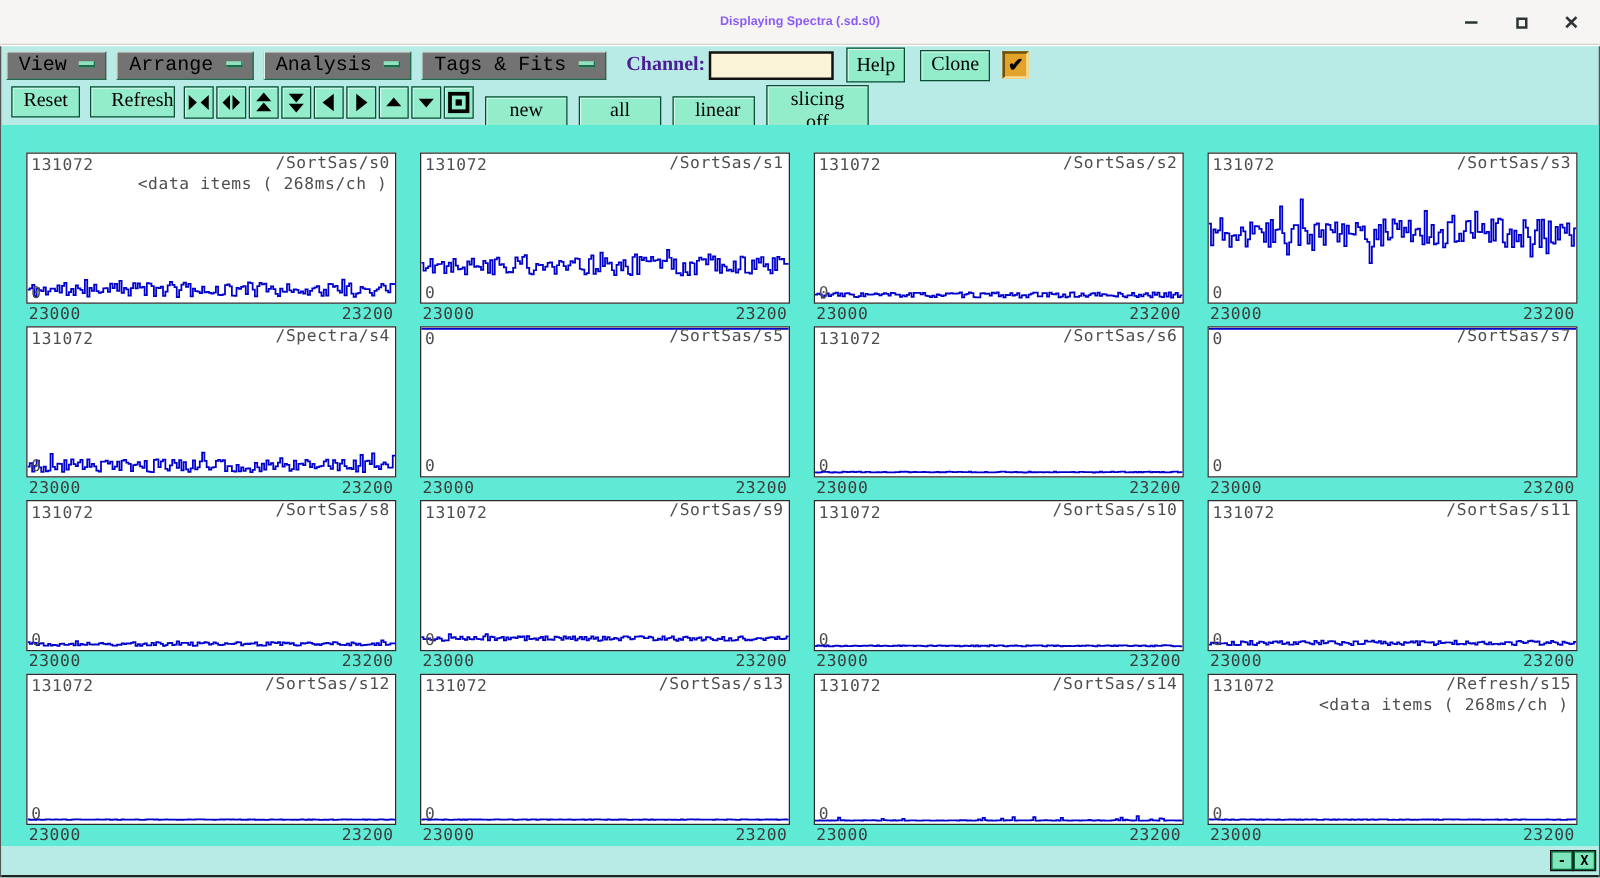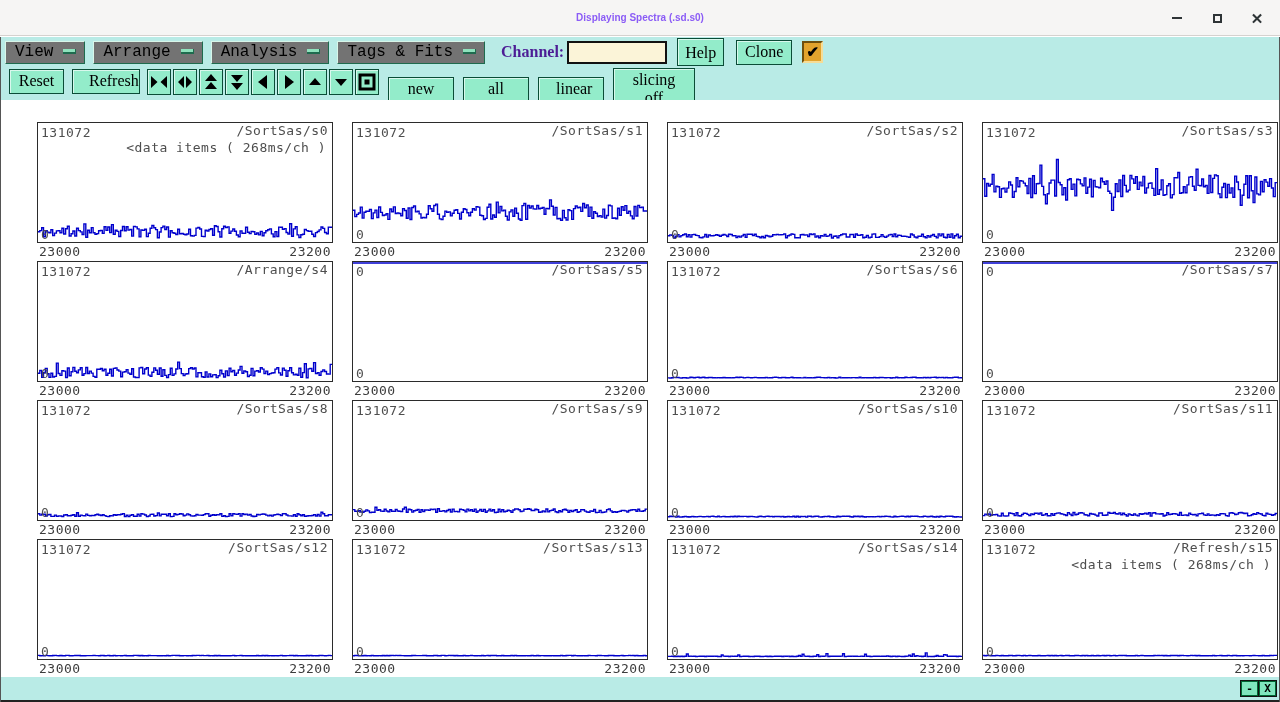--- a/index.html
+++ b/index.html
@@ -48,22 +48,22 @@
   .iconrow { display:flex; margin-left:7px; gap:2px; }
   .icon-btn { width:24px; height:26px; background:#93ecca; border:1px solid #0b4c37;
               display:flex; align-items:center; justify-content:center; cursor:pointer;
               box-shadow:inset 1px 1px 0 rgba(255,255,255,.65); }
   .icon-btn svg { display:block; }
   .wide-btn { width:66px; padding:2px 17px 3px; margin-left:9px;margin-top:16px; }
   .new-btn { margin-left:9px; }
   .slicing-btn { width:82px; }
 
   
-  .plot-area { position:absolute; top:63px; left:0; right:0; bottom:25px; background:#ffffff;
-               padding:22px 0 0 36px; }
+  .plot-area { position:absolute; top:63px; left:0; right:0; bottom:25px; background:#5eead4;
+               padding:22px 0 0 20px; }
   .grid { display:grid; grid-template-columns:repeat(4, 296px); column-gap:19px; row-gap:0; }
   .panel { height:139px; }
   .plotbox { position:relative; width:296px; height:121px; border:1px solid #2b2b2b; background:#fff; }
   .ptext { font-family:"DejaVu Sans Mono", monospace; font-size:13px; color:#4e4e4e;
            position:absolute; letter-spacing:0.5px; white-space:pre; }
   .pmax  { top:2px; left:3px; }
   .pname { top:0; right:4px; }
   .psub  { top:17px; right:6px; }
   .pzero { bottom:0px; left:3px; }
   .trace { position:absolute; left:0; top:0; width:100%; height:100%; }
@@ -246,21 +246,21 @@
       <span>23200</span>
     </div>
   </div>
 
   <div class="panel">
     <div class="plotbox">
       <svg class="trace" viewBox="0 0 294 119" preserveAspectRatio="none">
         <path fill="none" stroke="#0000cc" stroke-width="1.4" d="M0,111.2H1.8V108.5H3.7V115.2H5.5V110.6H7.3V106.4H9.2V111.8H11.0V115.4H12.9V111.2H14.7V115.0H16.5V114.4H18.4V101.1H20.2V111.5H22.0V113.4H23.9V108.8H25.7V109.1H27.6V115.5H29.4V106.0H31.2V113.7H33.1V109.7H34.9V105.4H36.8V109.3H38.6V110.8H40.4V107.9H42.3V105.8H44.1V113.2H45.9V111.6H47.8V105.5H49.6V111.5H51.4V109.1H53.3V111.1H55.1V114.4H57.0V115.2H58.8V107.3H60.6V107.3H62.5V106.5H64.3V108.8H66.1V107.2H68.0V113.2H69.8V111.3H71.7V107.3H73.5V114.0H75.3V106.4H77.2V105.9H79.0V108.0H80.8V109.1H82.7V114.8H84.5V110.1H86.4V109.7H88.2V107.6H90.0V111.1H91.9V112.2H93.7V106.7H95.5V115.0H97.4V115.5H99.2V115.6H101.1V105.9H102.9V105.5H104.7V111.7H106.6V107.0H108.4V105.7H110.3V113.1H112.1V114.4H113.9V110.2H115.8V105.9H117.6V108.3H119.4V112.3H121.3V106.0H123.1V114.2H124.9V107.7H126.8V113.4H128.6V115.5H130.5V112.6H132.3V106.3H134.1V113.4H136.0V111.9H137.8V107.0H139.7V100.1H141.5V106.6H143.3V111.6H145.2V113.6H147.0V112.0H148.8V111.7H150.7V106.6H152.5V105.8H154.3V107.0H156.2V106.0H158.0V114.9H159.9V110.8H161.7V110.8H163.5V114.8H165.4V115.3H167.2V109.9H169.0V115.0H170.9V111.9H172.7V114.7H174.6V112.9H176.4V112.7H178.2V115.6H180.1V113.8H181.9V108.2H183.8V111.8H185.6V115.0H187.4V108.9H189.3V113.6H191.1V106.2H192.9V109.7H194.8V108.4H196.6V113.3H198.4V111.1H200.3V108.0H202.1V104.4H204.0V111.2H205.8V109.0H207.6V109.8H209.5V114.6H211.3V113.3H213.1V106.4H215.0V113.7H216.8V109.1H218.7V108.8H220.5V110.0H222.3V105.8H224.2V107.1H226.0V111.6H227.8V109.1H229.7V112.6H231.5V111.6H233.4V111.0H235.2V110.7H237.0V107.1H238.9V105.6H240.7V110.9H242.5V113.0H244.4V106.1H246.2V108.3H248.1V114.3H249.9V108.8H251.7V105.8H253.6V110.8H255.4V112.9H257.3V112.2H259.1V113.2H260.9V106.3H262.8V115.3H264.6V110.6H266.4V101.8H268.3V115.7H270.1V106.9H271.9V106.4H273.8V109.3H275.6V100.6H277.5V111.6H279.3V110.8H281.1V113.3H283.0V109.5H284.8V107.9H286.6V109.5H288.5V112.0H290.3V112.1H292.2V102.4H294.0"></path>
       </svg>
       <span class="ptext pmax">131072</span>
-      <span class="ptext pname">/Arrange/s4</span>
+      <span class="ptext pname">/Spectra/s4</span>
       <span class="ptext psub"></span>
       <span class="ptext pzero">0</span>
     </div>
     <div class="xlabels">
       <span>23000</span>
       <span>23200</span>
     </div>
   </div>
 
   <div class="panel">

